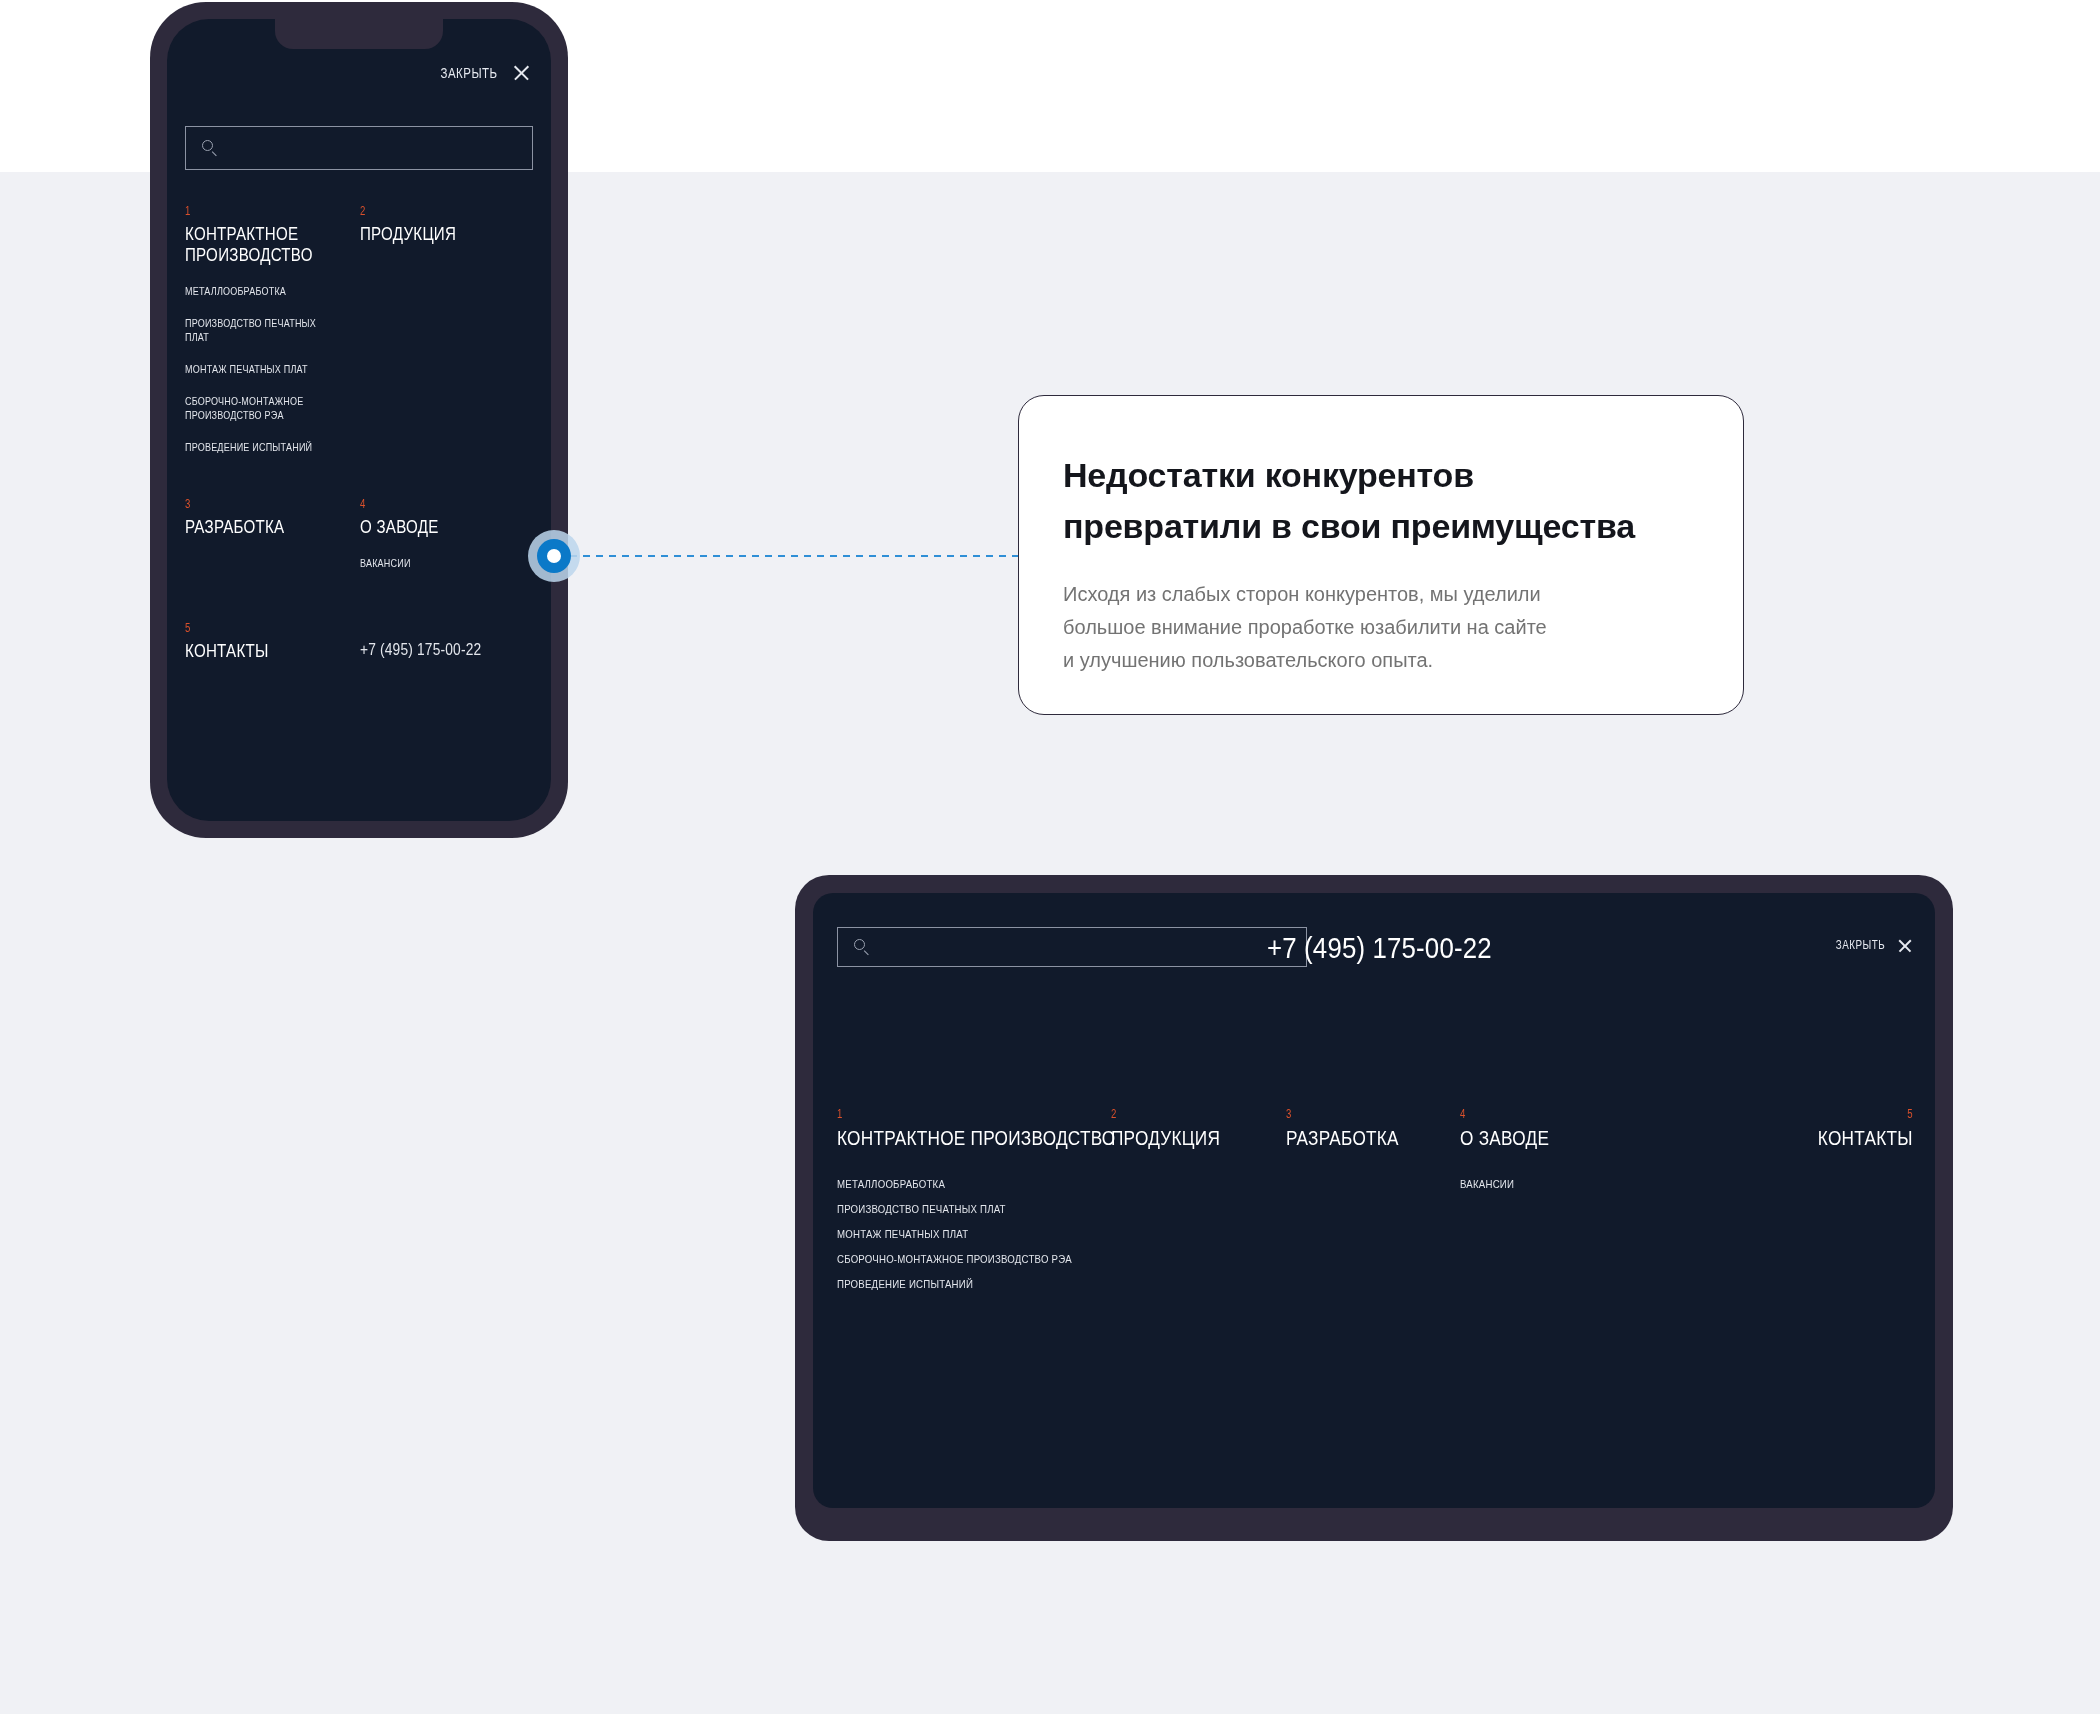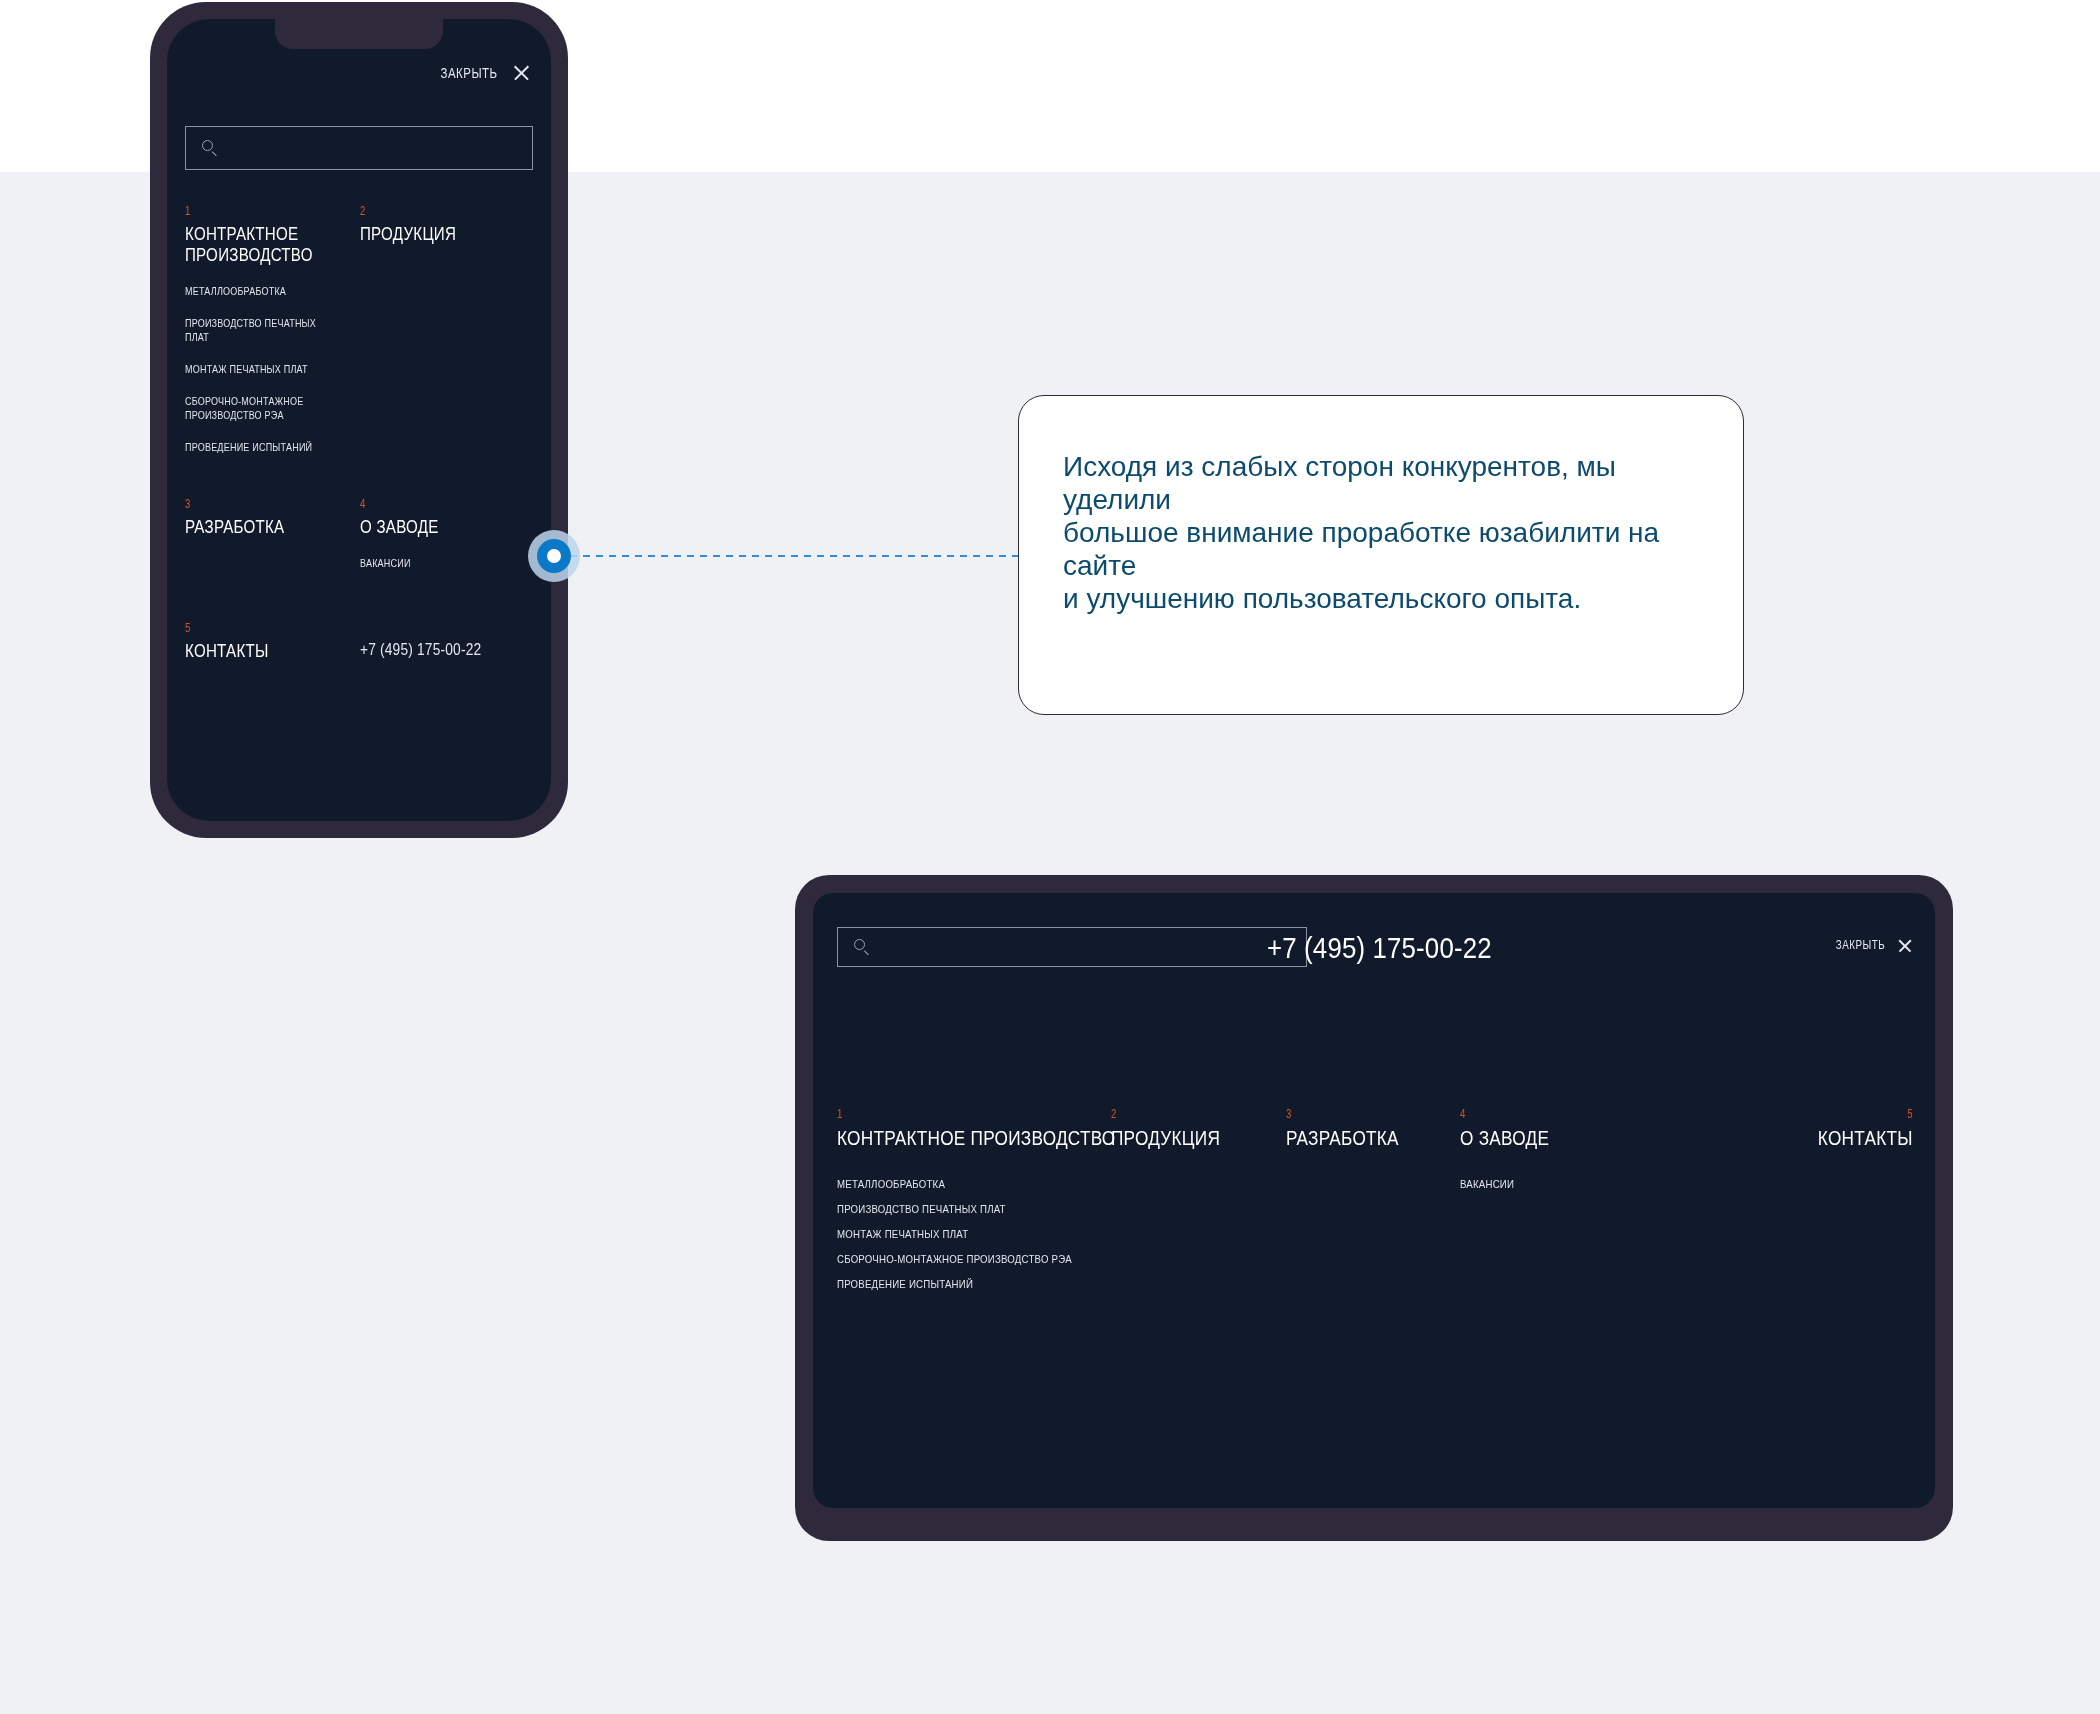--- a/index.html
+++ b/index.html
@@ -233,23 +233,23 @@
     color: #14161c;
     font-family: "Liberation Sans", sans-serif;
     font-size: 34px;
     font-weight: bold;
     line-height: 51px;
     letter-spacing: -0.2px;
     margin: 0 0 26px 0;
     white-space: pre-line;
   }
   .callout-body {
-    color: #0c4a6e;
+    color: #737373;
     font-family: "Liberation Sans", sans-serif;
-    font-size: 28px;
+    font-size: 20px;
     line-height: 33px;
     margin: 0;
     white-space: pre-line;
   }
 
   
   .tablet-frame {
     position: absolute;
     left: 795px; top: 875px;
     width: 1158px; height: 666px;
@@ -398,20 +398,22 @@
 </div>
 
 <div class="conn-line"></div>
 <div class="conn-dot">
   <span class="halo"></span>
   <span class="ring"></span>
   <span class="core"></span>
 </div>
 
 <div class="callout">
+  <div class="callout-title">Недостатки конкурентов
+превратили в свои преимущества</div>
   <div class="callout-body">Исходя из слабых сторон конкурентов, мы уделили
 большое внимание проработке юзабилити на сайте
 и улучшению пользовательского опыта.</div>
 </div>
 
 <div class="tablet-frame">
   <div class="tablet-screen">
 
     <div class="search-box tablet-search">
       <span class="mag">

